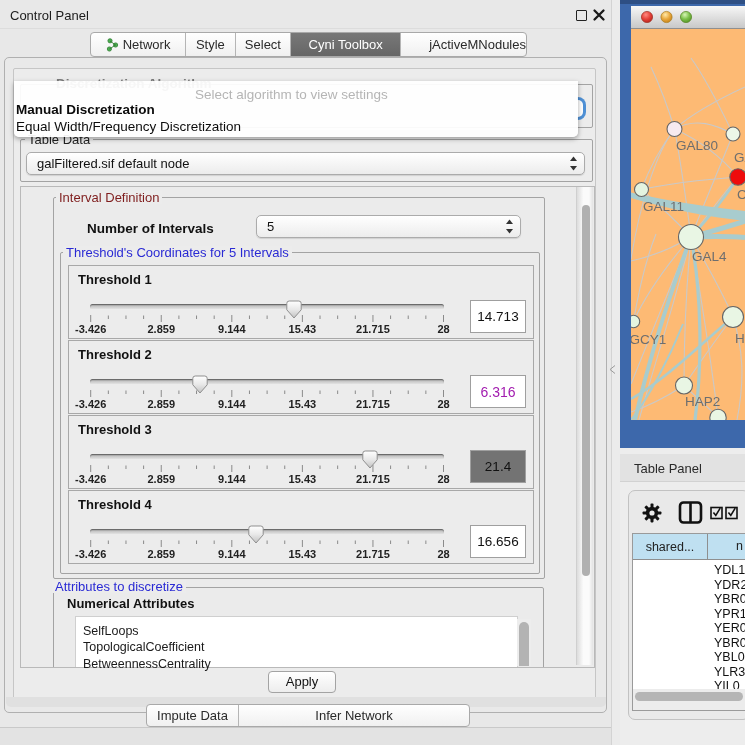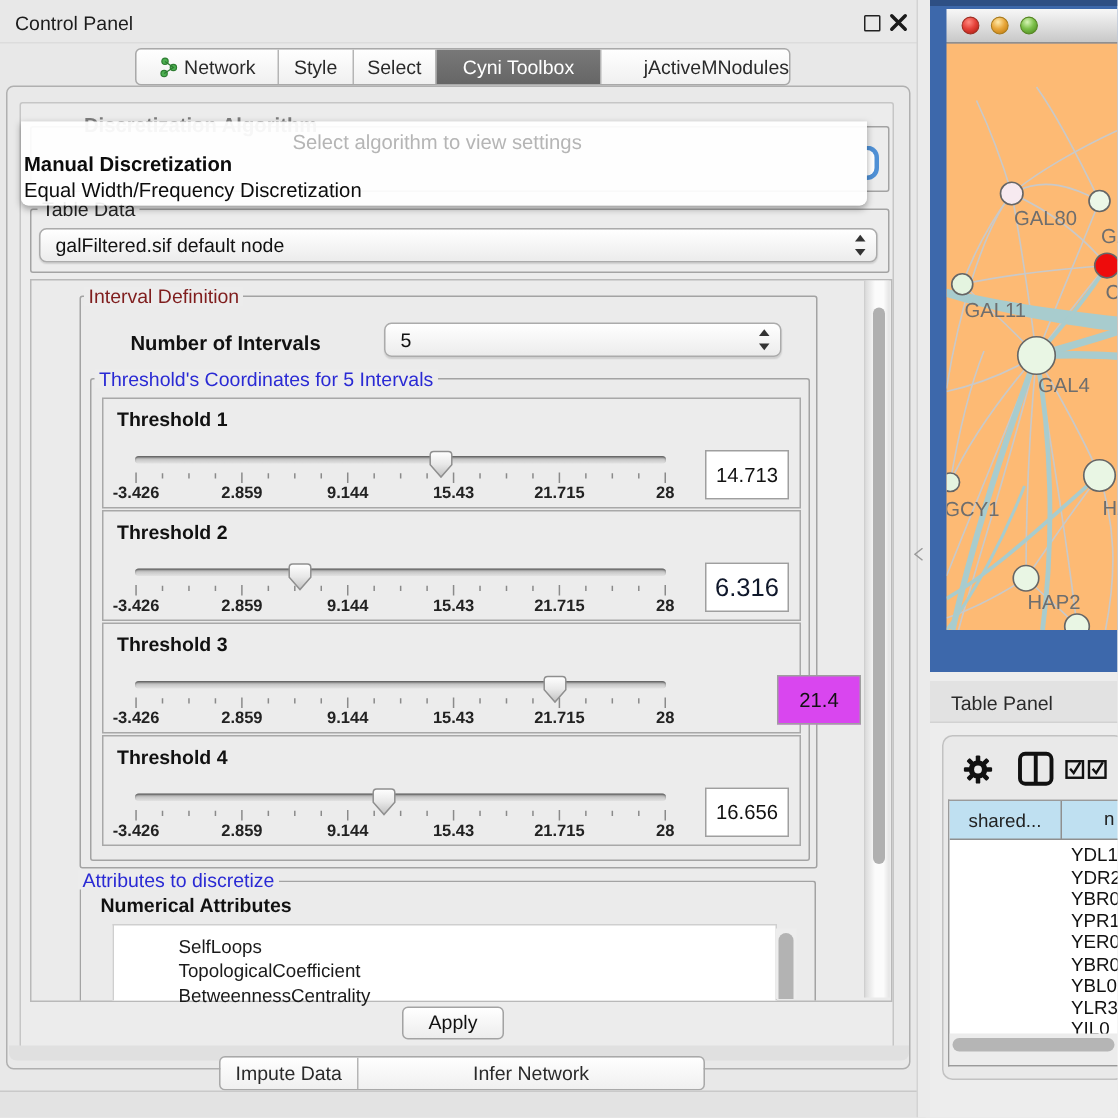--- a/index.html
+++ b/index.html
@@ -159,21 +159,21 @@
 <svg class="abs" style="left:192.068px;top:375px;" width="16" height="19" viewBox="0 0 16 19">
     <defs>
       <linearGradient id="thg1" x1="0" y1="0" x2="0" y2="1">
         <stop offset="0" stop-color="#ffffff"></stop>
         <stop offset="0.5" stop-color="#e8e8e8"></stop>
         <stop offset="1" stop-color="#c2c2c2"></stop>
       </linearGradient>
     </defs>
     <path d="M3.2 1 H12.8 Q15.2 1 15.2 3.4 V9.8 L8 18 L0.8 9.8 V3.4 Q0.8 1 3.2 1 Z" fill="url(#thg1)" stroke="#8f8f8f" stroke-width="1"></path>
   </svg>
-<div class="abs" style="left:470px;top:375px;width:54px;height:31px;border:1px solid #9f9f9f;background:#fff;font-size:17px;color:#0f172a;display:flex;align-items:center;justify-content:center;">6.316</div>
+<div class="abs" style="left:470px;top:375px;width:54px;height:31px;border:1px solid #9f9f9f;background:#fff;font-size:14px;color:#a21caf;display:flex;align-items:center;justify-content:center;">6.316</div>
 <div class="abs" style="left:68px;top:415px;width:464px;height:72px;border:1px solid #a8a8a8;background:#ececec;"></div>
 <div class="abs" style="left:78px;top:422px;font-size:13px;font-weight:bold;color:#111;">Threshold 3</div>
 <div class="abs" style="left:90px;top:453.5px;width:353.5px;height:5.5px;border-radius:3px;background:linear-gradient(#909090,#c6c6c6 45%,#e3e3e3);box-shadow:inset 0 1px 1px rgba(0,0,0,0.35);"></div>
 <svg class="abs" style="left:68px;top:415px;" width="464" height="72" viewBox="0 0 464 72">
     <line x1="22.7" y1="50" x2="22.7" y2="57" stroke="#8a8a8a" stroke-width="1"></line>
     <line x1="40.34" y1="50.5" x2="40.34" y2="54" stroke="#8a8a8a" stroke-width="1"></line>
     <line x1="57.980000000000004" y1="50.5" x2="57.980000000000004" y2="54" stroke="#8a8a8a" stroke-width="1"></line>
     <line x1="75.62" y1="50.5" x2="75.62" y2="54" stroke="#8a8a8a" stroke-width="1"></line>
     <line x1="93.26" y1="50" x2="93.26" y2="57" stroke="#8a8a8a" stroke-width="1"></line>
     <line x1="110.9" y1="50.5" x2="110.9" y2="54" stroke="#8a8a8a" stroke-width="1"></line>
@@ -202,21 +202,21 @@
 <svg class="abs" style="left:361.55312px;top:450px;" width="16" height="19" viewBox="0 0 16 19">
     <defs>
       <linearGradient id="thg2" x1="0" y1="0" x2="0" y2="1">
         <stop offset="0" stop-color="#ffffff"></stop>
         <stop offset="0.5" stop-color="#e8e8e8"></stop>
         <stop offset="1" stop-color="#c2c2c2"></stop>
       </linearGradient>
     </defs>
     <path d="M3.2 1 H12.8 Q15.2 1 15.2 3.4 V9.8 L8 18 L0.8 9.8 V3.4 Q0.8 1 3.2 1 Z" fill="url(#thg2)" stroke="#8f8f8f" stroke-width="1"></path>
   </svg>
-<div class="abs" style="left:470px;top:450px;width:54px;height:31px;border:1px solid #9f9f9f;background:#d946ef;font-size:13.5px;color:#111;display:flex;align-items:center;justify-content:center;margin-left:48px;">21.4</div>
+<div class="abs" style="left:470px;top:450px;width:54px;height:31px;border:1px solid #9f9f9f;background:#737373;font-size:13.5px;color:#111;display:flex;align-items:center;justify-content:center;">21.4</div>
 <div class="abs" style="left:68px;top:490px;width:464px;height:72px;border:1px solid #a8a8a8;background:#ececec;"></div>
 <div class="abs" style="left:78px;top:497px;font-size:13px;font-weight:bold;color:#111;">Threshold 4</div>
 <div class="abs" style="left:90px;top:528.5px;width:353.5px;height:5.5px;border-radius:3px;background:linear-gradient(#909090,#c6c6c6 45%,#e3e3e3);box-shadow:inset 0 1px 1px rgba(0,0,0,0.35);"></div>
 <svg class="abs" style="left:68px;top:490px;" width="464" height="72" viewBox="0 0 464 72">
     <line x1="22.7" y1="50" x2="22.7" y2="57" stroke="#8a8a8a" stroke-width="1"></line>
     <line x1="40.34" y1="50.5" x2="40.34" y2="54" stroke="#8a8a8a" stroke-width="1"></line>
     <line x1="57.980000000000004" y1="50.5" x2="57.980000000000004" y2="54" stroke="#8a8a8a" stroke-width="1"></line>
     <line x1="75.62" y1="50.5" x2="75.62" y2="54" stroke="#8a8a8a" stroke-width="1"></line>
     <line x1="93.26" y1="50" x2="93.26" y2="57" stroke="#8a8a8a" stroke-width="1"></line>
     <line x1="110.9" y1="50.5" x2="110.9" y2="54" stroke="#8a8a8a" stroke-width="1"></line>
@@ -251,21 +251,21 @@
       </linearGradient>
     </defs>
     <path d="M3.2 1 H12.8 Q15.2 1 15.2 3.4 V9.8 L8 18 L0.8 9.8 V3.4 Q0.8 1 3.2 1 Z" fill="url(#thg3)" stroke="#8f8f8f" stroke-width="1"></path>
   </svg>
 <div class="abs" style="left:470px;top:525px;width:54px;height:31px;border:1px solid #9f9f9f;background:#fff;font-size:13.5px;color:#111;display:flex;align-items:center;justify-content:center;">16.656</div>
 
 <div class="fs" style="left:53px;top:587px;width:489px;height:120px;clip-path:inset(0 0 42px 0);"></div>
 <div class="fslegend" style="left:52px;top:580px;color:#2a2ad4;">Attributes to discretize</div>
 <div class="abs" style="left:67px;top:596px;font-size:13px;font-weight:bold;color:#111;">Numerical Attributes</div>
 <div class="abs" style="left:75px;top:616px;width:441px;height:50px;background:#ffffff;border:1px solid #cfcfcf;border-bottom:none;"></div>
-<div class="abs" style="left:83px;top:623px;font-size:12.5px;color:#1a1a1a;line-height:16.3px;margin-left:36px;">SelfLoops<br>TopologicalCoefficient<br>BetweennessCentrality</div>
+<div class="abs" style="left:83px;top:623px;font-size:12.5px;color:#1a1a1a;line-height:16.3px;">SelfLoops<br>TopologicalCoefficient<br>BetweennessCentrality</div>
 
 <div class="abs" style="left:517px;top:619px;width:14px;height:47px;background:#ededed;"></div>
 <div class="abs" style="left:519px;top:622px;width:10px;height:44px;background:#b3b3b3;border-radius:5px 5px 0 0;"></div>
 
 <div class="abs" style="left:268px;top:671px;width:66px;height:20px;border:1px solid #a3a3a3;border-radius:4px;background:linear-gradient(#ffffff,#ededed);text-align:center;font-size:13px;color:#111;line-height:19px;">Apply</div>
 
 <div class="abs" style="left:6px;top:697px;width:600px;height:10px;background:#e0e0e0;border-radius:0 0 5px 5px;"></div>
 
 <div class="abs" style="left:146px;top:704px;width:322px;height:21px;border:1px solid #a9a9a9;border-radius:4px;background:linear-gradient(#ffffff,#f0f0f0);overflow:hidden;display:flex;">
   <div style="width:91px;border-right:1px solid #b5b5b5;display:flex;align-items:center;justify-content:center;font-size:13px;color:#2a2a2a;">Impute Data</div>

